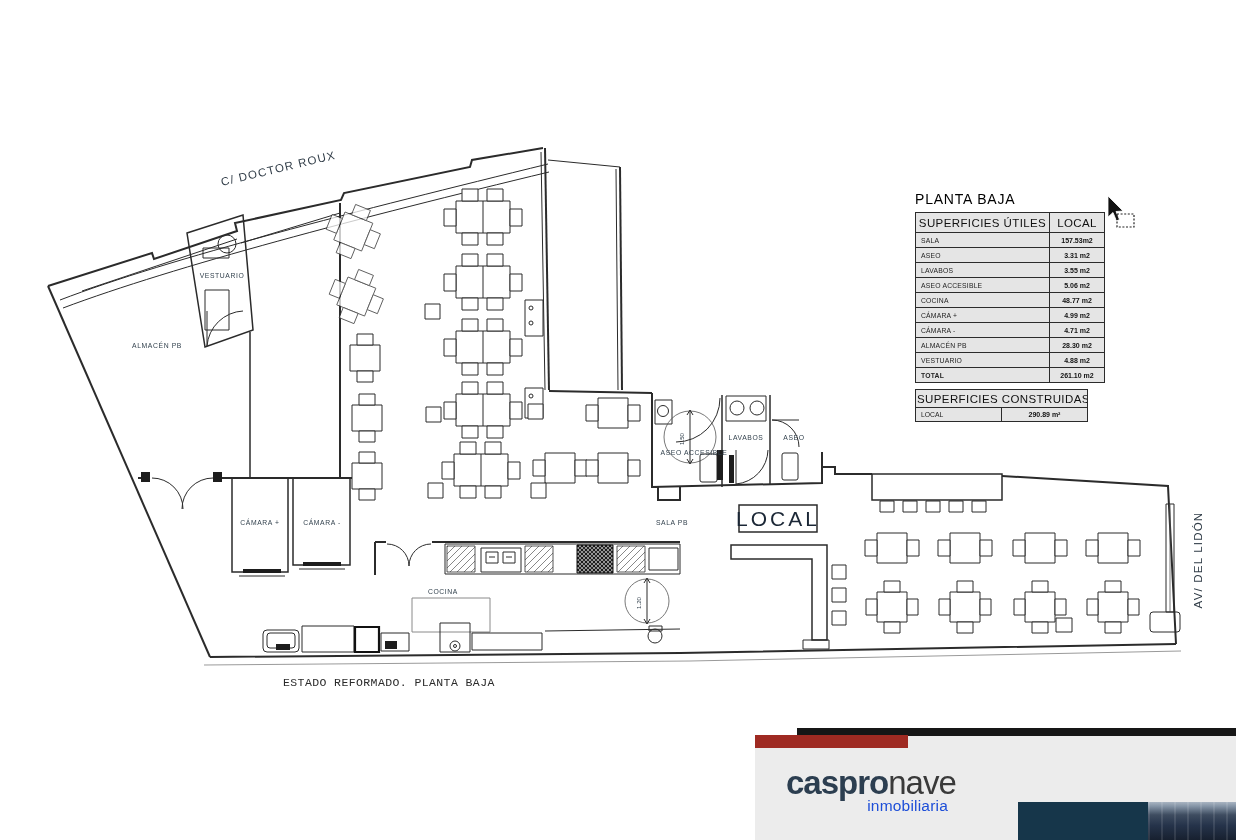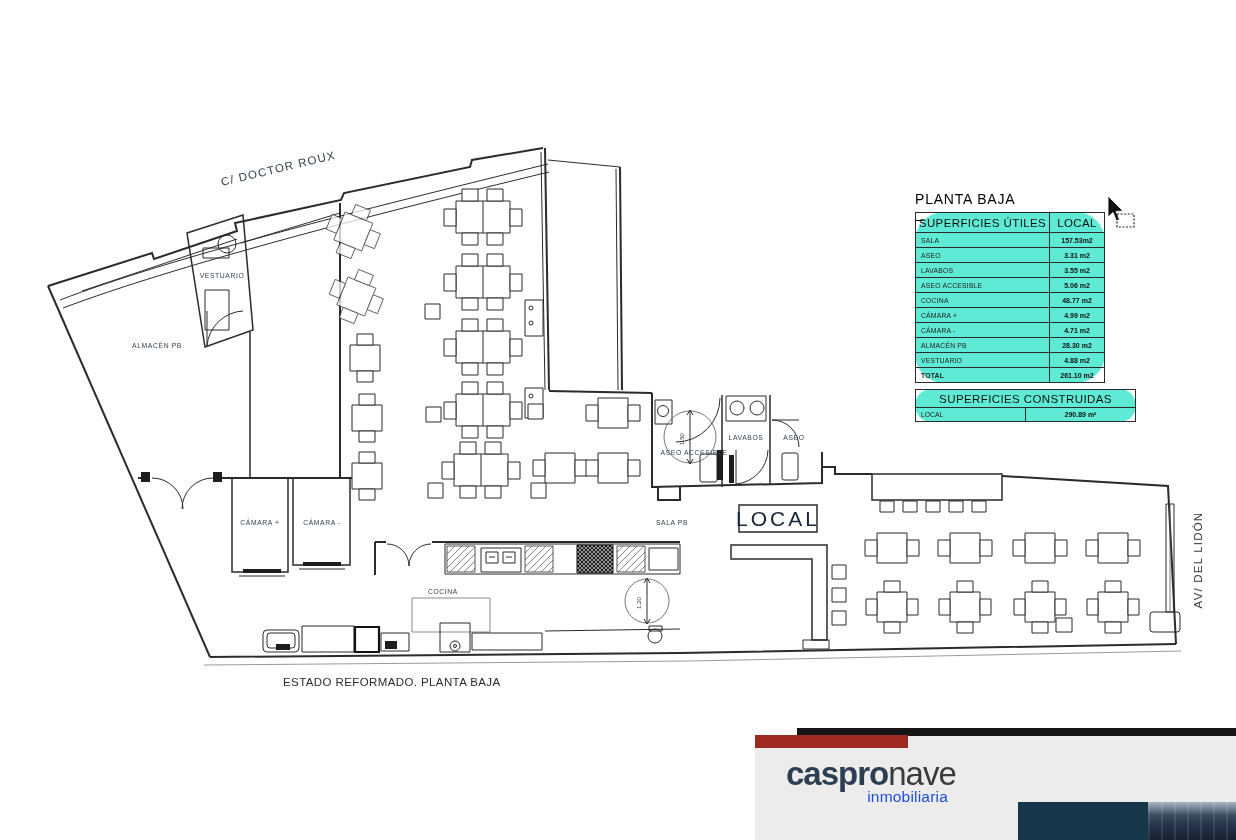--- a/index.html
+++ b/index.html
@@ -16,43 +16,43 @@
   .furng{fill:none;stroke:#8a8a8a;stroke-width:1;}
   .blk{fill:#1d1d1d;stroke:none;}
   .roomlbl{font-family:"Liberation Sans",sans-serif;font-size:6.8px;letter-spacing:.6px;
            fill:#33424e;text-anchor:middle;}
   .biglbl{font-family:"Liberation Sans",sans-serif;font-size:11.5px;letter-spacing:1.2px;fill:#2f3b46;}
   .dimlbl{font-family:"Liberation Sans",sans-serif;font-size:6.2px;fill:#33424e;text-anchor:middle;}
 
   
   .pb-title{position:absolute;left:915px;top:191px;font-size:14px;letter-spacing:.8px;color:#000;
             border-bottom:1.2px solid #000;padding-bottom:13px;}
-  table.surf{position:absolute;border-collapse:collapse;background:#5eead4;table-layout:fixed;border-radius:29px;}
+  table.surf{position:absolute;border-collapse:collapse;background:#e5e5e5;table-layout:fixed;}
   table.surf td,table.surf th{border:1px solid #2b2b2b;overflow:hidden;white-space:nowrap;}
   #t-utiles{left:915px;top:212px;width:183px;border:1.6px solid #2b2b2b;}
   #t-utiles th{font-size:11.5px;font-weight:400;letter-spacing:.4px;height:17px;color:#111;}
   #t-utiles td{height:12px;}
   #t-utiles td.lbl{font-size:6.8px;padding-left:5px;color:#222;letter-spacing:.2px;}
   #t-utiles td.val{font-size:7px;font-weight:bold;text-align:center;color:#111;}
   #t-utiles tr.total td.lbl{font-weight:bold;}
-  #t-const{left:915px;top:389px;width:221px;border:1.6px solid #2b2b2b;}
+  #t-const{left:915px;top:389px;width:173px;border:1.6px solid #2b2b2b;}
   #t-const th{font-size:11.5px;font-weight:400;letter-spacing:.4px;height:15px;color:#111;}
   #t-const td{height:11px;}
   #t-const td.lbl{font-size:6.8px;padding-left:5px;color:#222;}
   #t-const td.val{font-size:7px;font-weight:bold;text-align:center;color:#111;}
   .colw1{width:131px;} .colw2{width:52px;}
 
-  .caption{position:absolute;left:283px;top:676px;font-size:11.5px;letter-spacing:.4px;color:#2b2b2b;}
+  .caption{position:absolute;left:283px;top:676px;font-size:11.5px;letter-spacing:.4px;color:#2b2b2b;font-family:Liberation Mono, monospace;}
 
   
   .bar-black{position:absolute;left:797px;top:728px;width:439px;height:8px;background:#161616;}
   .panel{position:absolute;left:755px;top:736px;width:481px;height:104px;background:#ececec;}
   .bar-red{position:absolute;left:755px;top:735px;width:153px;height:13px;}
   .logo{position:absolute;left:786px;top:756px;width:162px;text-align:right;}
-  .wordmark{font-size:33px;line-height:36px;letter-spacing:-1px;white-space:nowrap;}
+  .wordmark{font-size:33px;line-height:36px;letter-spacing:-1px;white-space:nowrap;margin-top:9px;}
   .wm-a{font-weight:bold;}
   .wm-b{font-weight:400;color:#3a3a3a;}
   .tagline{font-size:15.5px;color:#1d4ed8;margin-top:-4px;letter-spacing:.2px;}
   .address{position:absolute;left:1017px;top:742px;font-size:8.5px;line-height:13px;color:#5a5a5a;letter-spacing:.3px;}
   .photo{position:absolute;left:1018px;top:802px;width:218px;height:38px;display:flex;}
   .photo .teal{width:130px;height:38px;}
   .photo .bld{width:88px;height:38px;
      background:
        repeating-linear-gradient(90deg, rgba(255,255,255,.10) 0 2px, rgba(0,0,0,0) 2px 13px),
        linear-gradient(180deg,#a9b4c2 0%,#8292a4 12%,#3e4c60 34%,#25334a 62%,#17202f 100%);}

